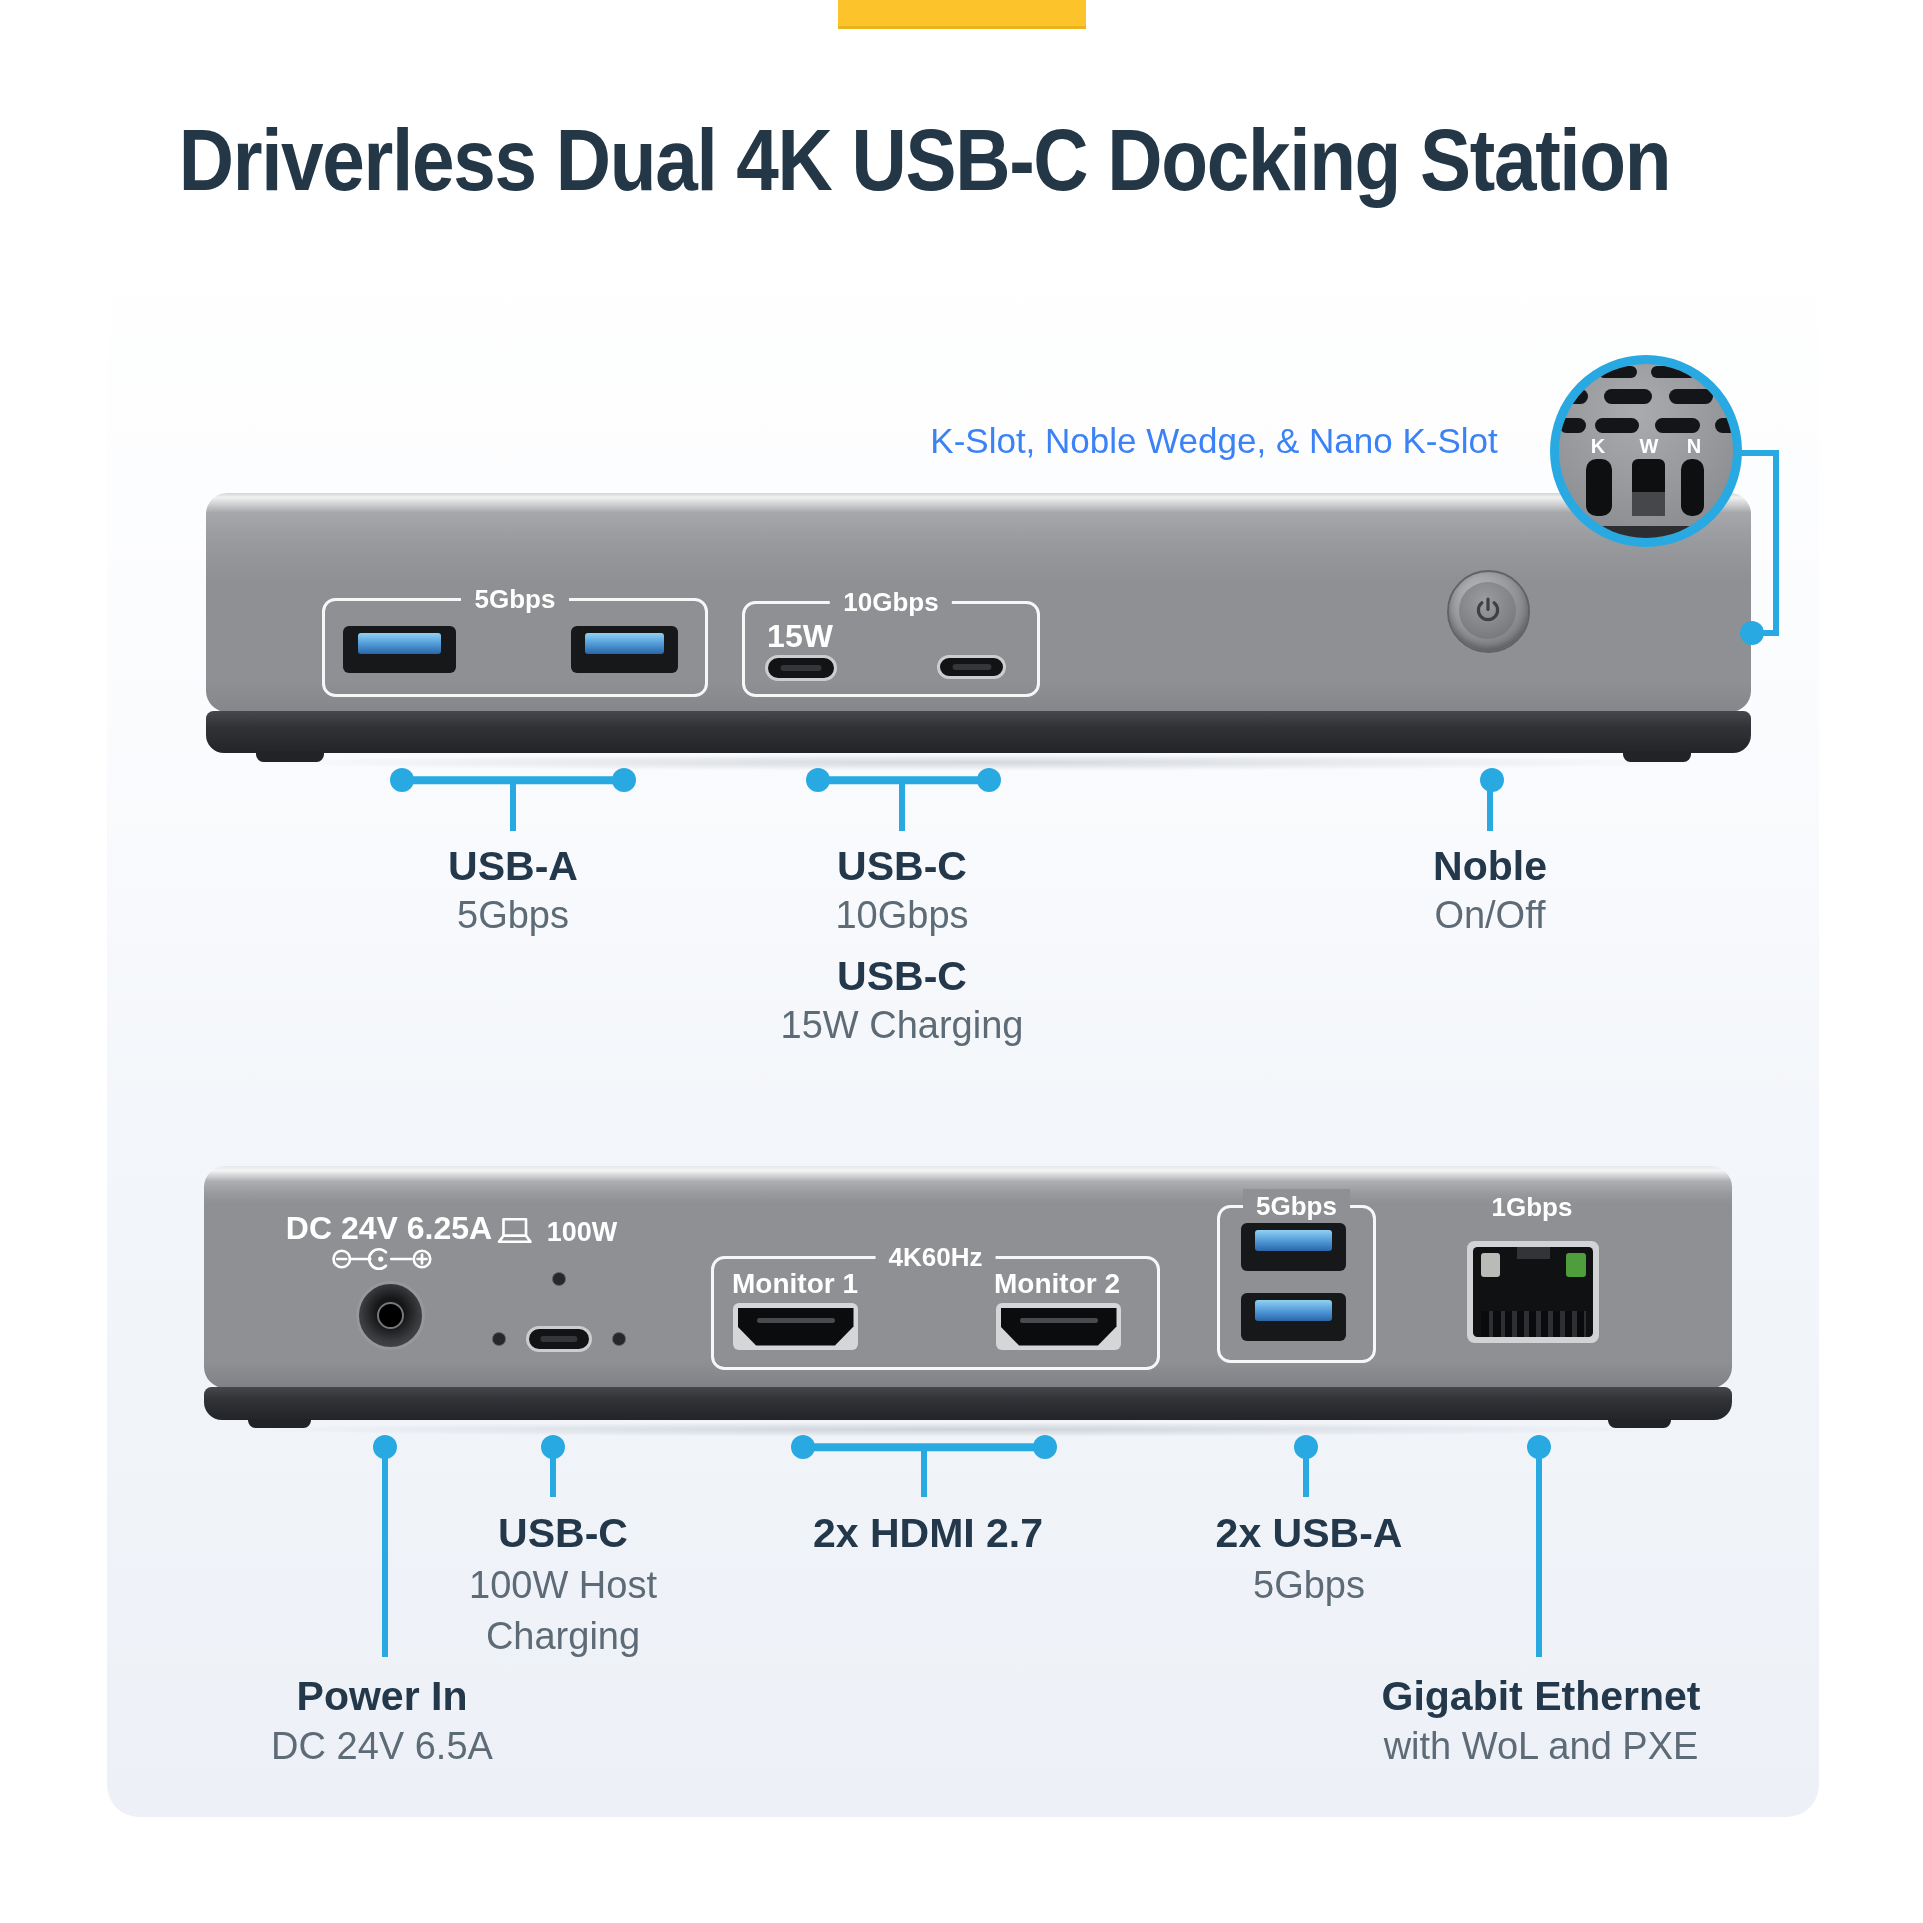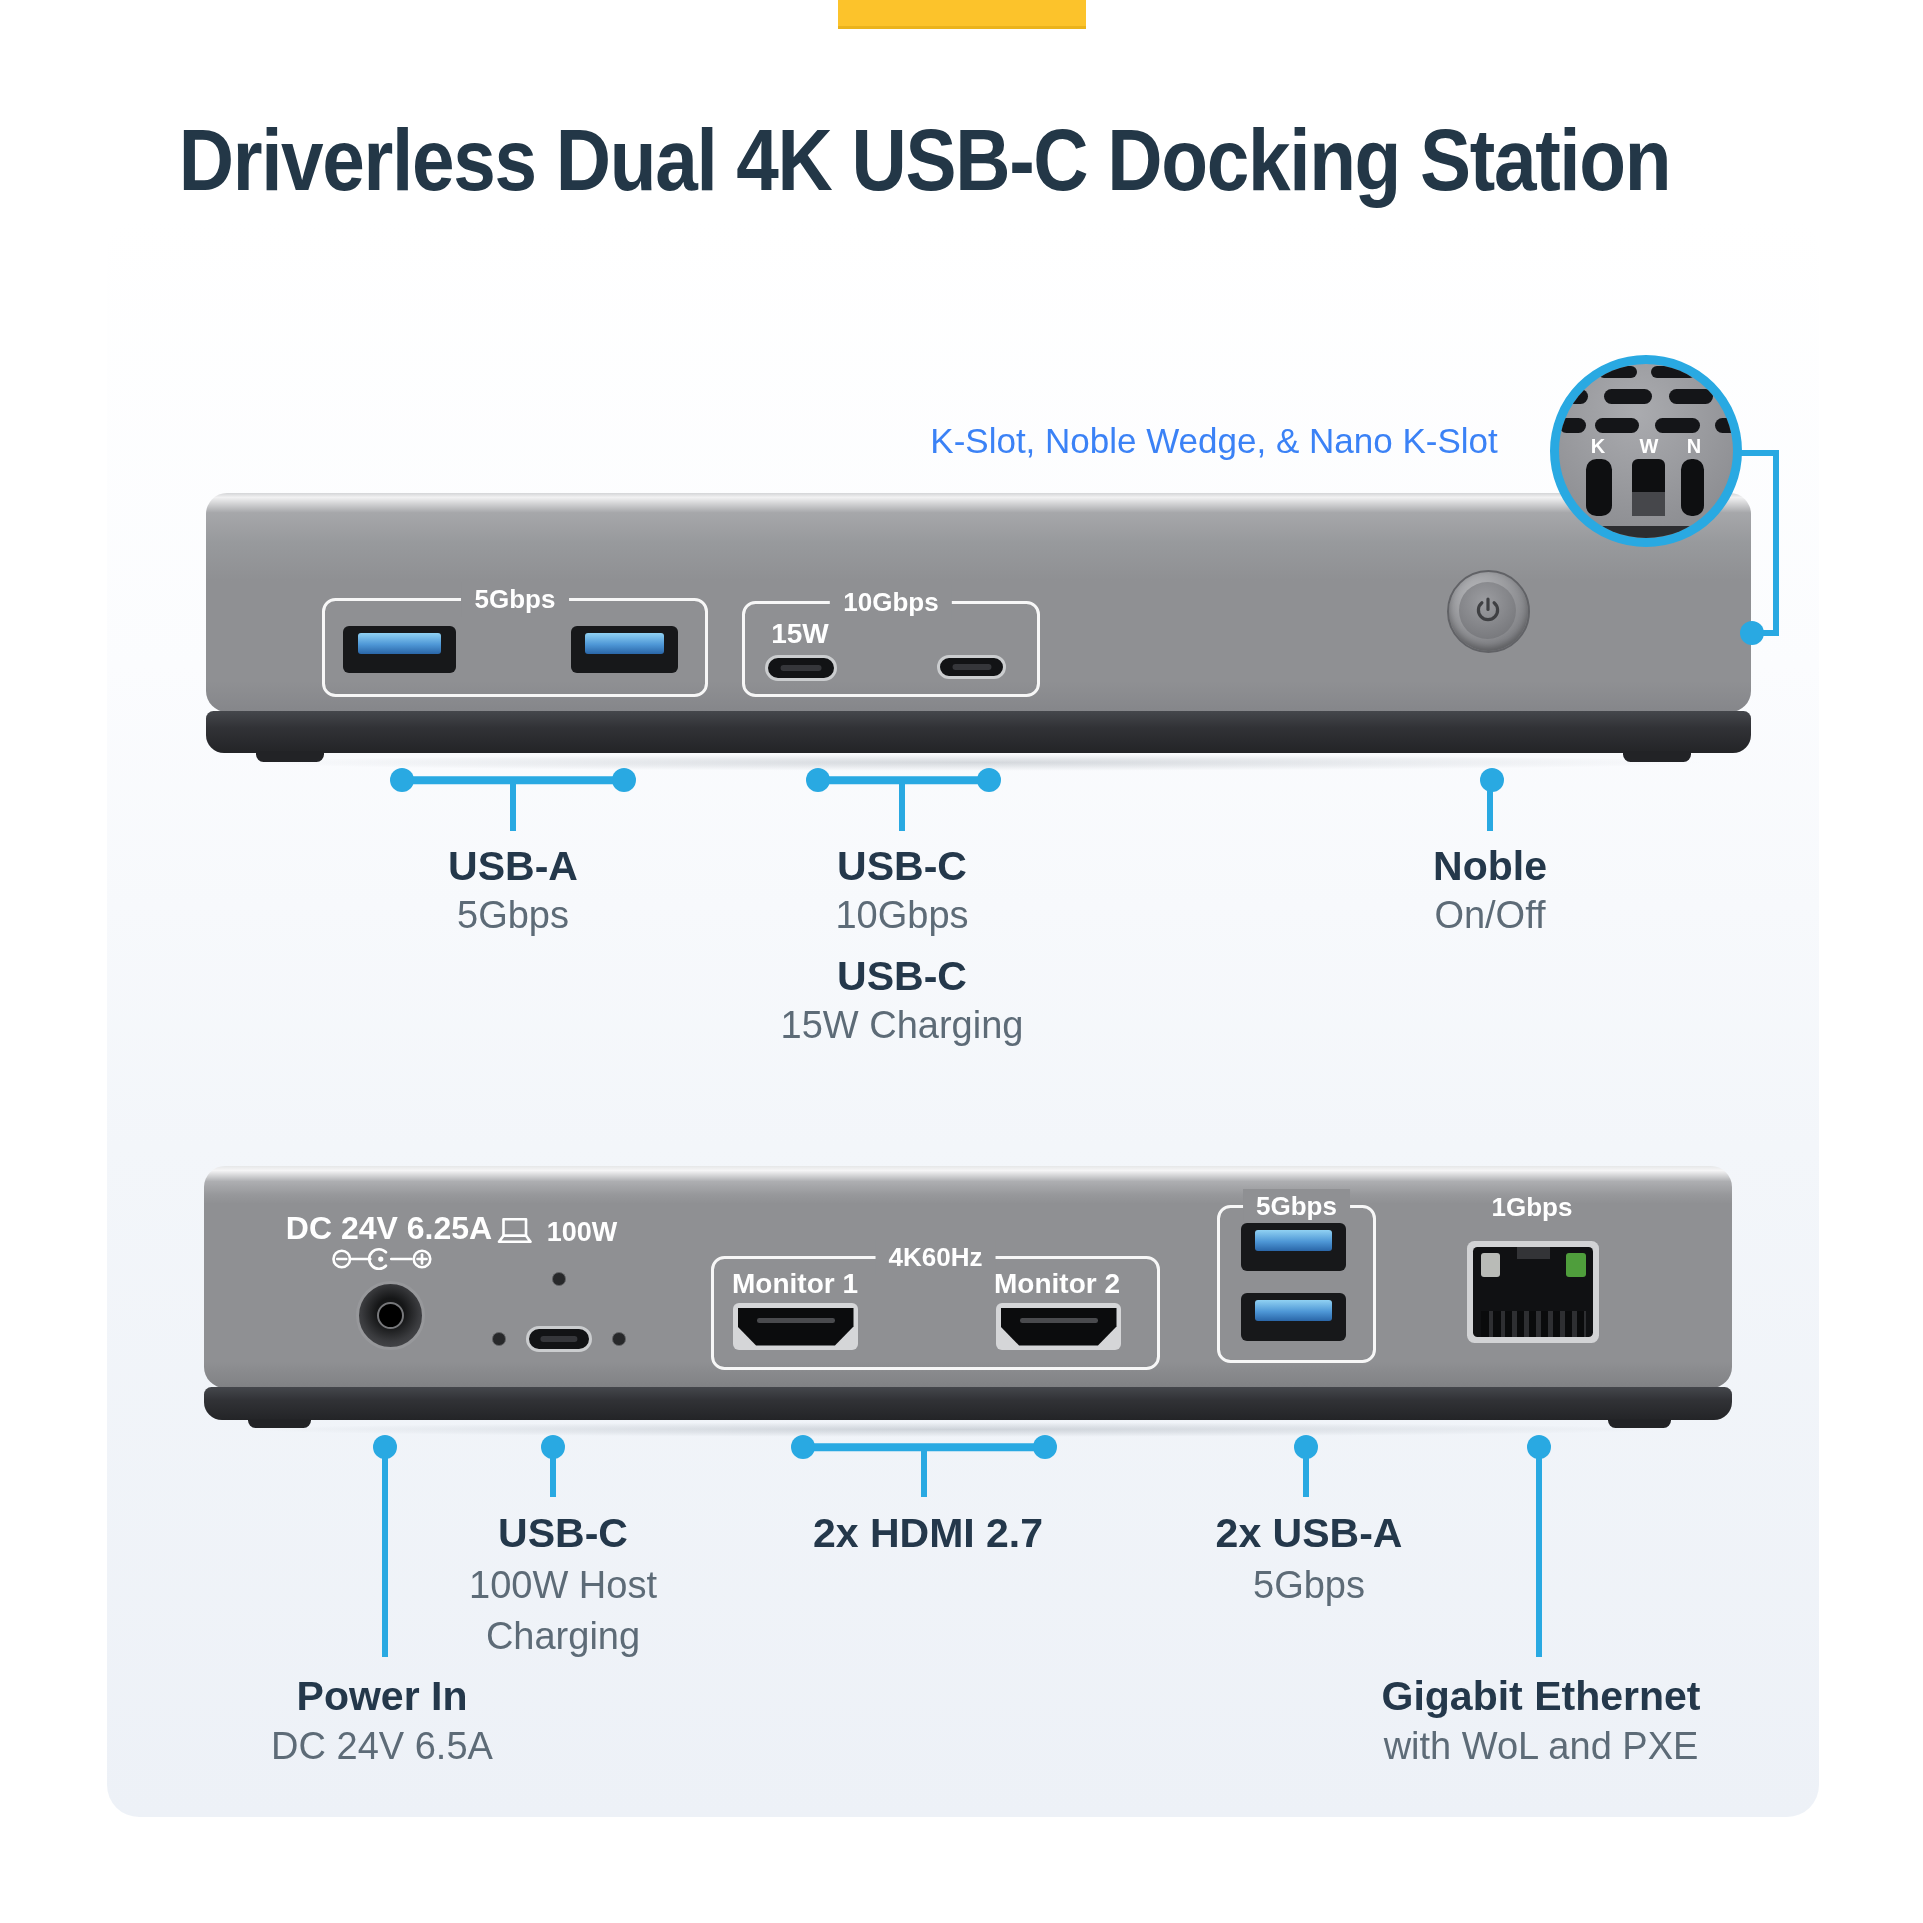--- a/index.html
+++ b/index.html
@@ -97,21 +97,21 @@
   <div class="abs usba" style="left:343px;top:626px;width:113px;height:47px;">
       <div class="tab"></div>
     </div>
   <div class="abs usba" style="left:571px;top:626px;width:107px;height:47px;">
       <div class="tab"></div>
     </div>
 
   <div class="abs port-box" style="left:742px;top:601px;width:292px;height:90px;">
     <span class="port-box-label">10Gbps</span>
   </div>
-  <div class="abs devtext" style="left:800px;top:618px;font-size:28px;">15W</div>
+  <div class="abs devtext" style="left:800px;top:618px;font-size:32px;">15W</div>
   <div class="abs usbc" style="left:765px;top:655px;width:72px;height:25.6px;">
       <div class="slit"></div>
     </div>
   <div class="abs usbc" style="left:937px;top:655px;width:69px;height:24px;">
       <div class="slit"></div>
     </div>
 
   <div id="pwr-outer" class="abs"></div>
   <div id="pwr-inner" class="abs">
     <svg width="32" height="32" viewBox="0 0 40 40" fill="none" stroke="#3f4043" stroke-width="4" stroke-linecap="round">

